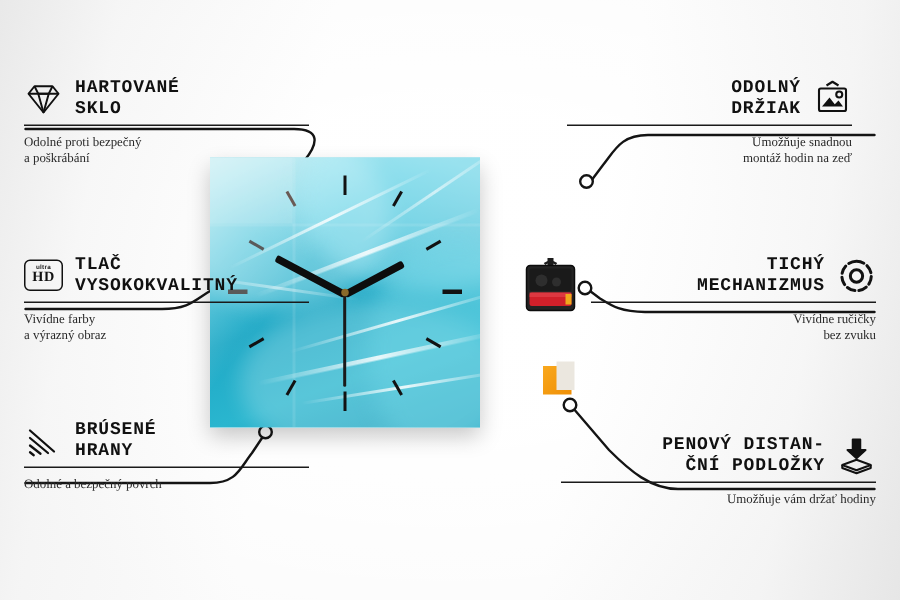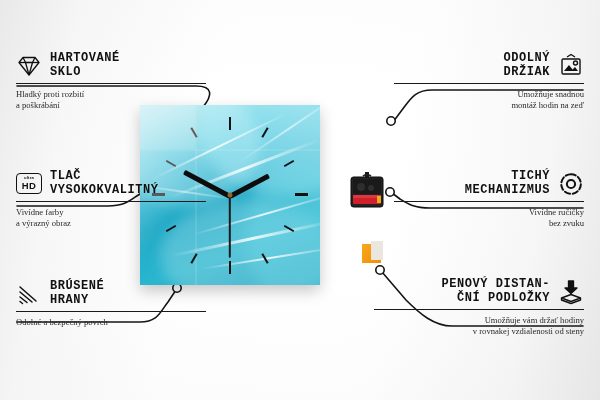--- a/index.html
+++ b/index.html
@@ -48,29 +48,29 @@
   .feat.right .desc { text-align:right; }
 
   .ico { width:26px; height:26px; flex:0 0 26px; color:#111; }
   .ico svg { display:block; width:26px; height:26px; }
 
   .hdbadge{
     flex:0 0 26px; width:26px;height:21px;border:1.4px solid #111;border-radius:4px;
     display:flex;flex-direction:column;align-items:center;justify-content:center;line-height:1;
   }
   .hdbadge .u{font-family:"Liberation Sans",sans-serif;font-size:4.2px;font-weight:bold;letter-spacing:.2px;color:#111;}
-  .hdbadge .hd{font-family:Liberation Sans, sans-serif;font-size:9.5px;font-weight:bold;letter-spacing:.3px;color:#111;margin-top:.5px;}
+  .hdbadge .hd{font-family:Liberation Serif, serif;font-size:9.5px;font-weight:bold;letter-spacing:.3px;color:#111;margin-top:.5px;}
 
   
   #f-glass  { left:16px;  top:52px;  }
   #f-print  { left:16px;  top:170px; }
   #f-edges  { left:16px;  top:280px; }
-  #f-holder { right:16px; top:52px;  }
+  #f-holder { right:32px; top:52px;  }
   #f-mech   { right:16px; top:170px; }
-  #f-foam   { right:16px; top:278px; }
+  #f-foam   { right:16px; top:290px; }
 
   
   #product { position:absolute; left:140px; top:105px; width:180px; height:180px; z-index:4; }
   #clock {
     position:absolute; inset:0;
     background:
       linear-gradient(128deg, rgba(255,255,255,.55) 0%, rgba(255,255,255,0) 38%),
       linear-gradient(205deg, rgba(255,255,255,.42) 4%, rgba(255,255,255,0) 46%),
       linear-gradient(160deg,#59cfe0 0%,#2fbcd6 26%,#1fa9c6 52%,#2ab6cf 74%,#19a0bd 100%);
     box-shadow:0 6px 14px rgba(0,0,0,.22);
@@ -183,21 +183,21 @@
         <path d="M9.5 9.5 H16.5"></path>
           </g>
         </svg>
     </span>
     <div>
       <div class="title">HARTOVANÉ</div>
       <div class="title">SKLO</div>
     </div>
   </div>
   <div class="rule"></div>
-  <div class="desc">Hladký proti rozbití</div>
+  <div class="desc">Odolné proti bezpečný</div>
   <div class="desc">a poškrábání</div>
 </div>
 
 <div class="feat left" id="f-print">
   <div class="head">
     <span class="hdbadge">
       <span class="u">ultra</span>
       <span class="hd">HD</span>
     </span>
     <div>
@@ -284,14 +284,13 @@
           <g fill="none" stroke="#111" stroke-width="1.35" stroke-linejoin="round">
         <path d="M10.5 2 H15.5 V9 H19 L13 14.5 L7 9 H10.5 Z" fill="#111"></path>
         <path d="M13 15.5 L22.5 19 L13 22.5 L3.5 19 Z"></path>
         <path d="M3.5 19 V21 L13 24.5 L22.5 21 V19"></path>
       </g>
         </svg>
     </span>
   </div>
   <div class="rule"></div>
   <div class="desc">Umožňuje vám držať hodiny</div>
-  <div class="desc">v rovnakej vzdialenosti od steny</div>
 </div>
 
 </body></html>

